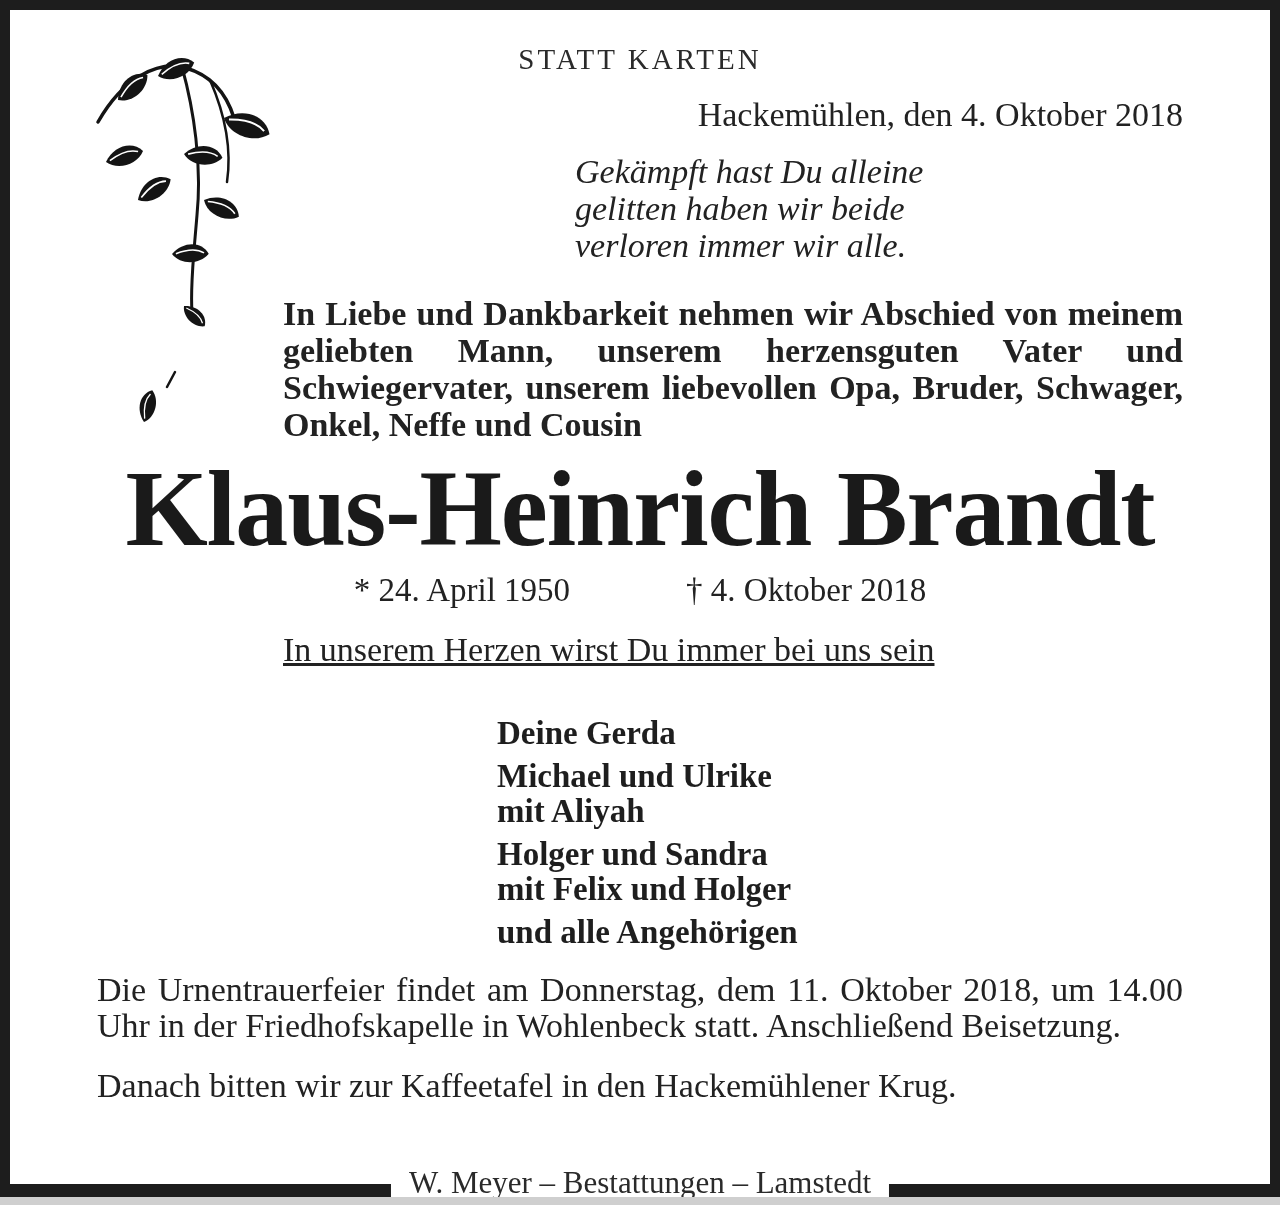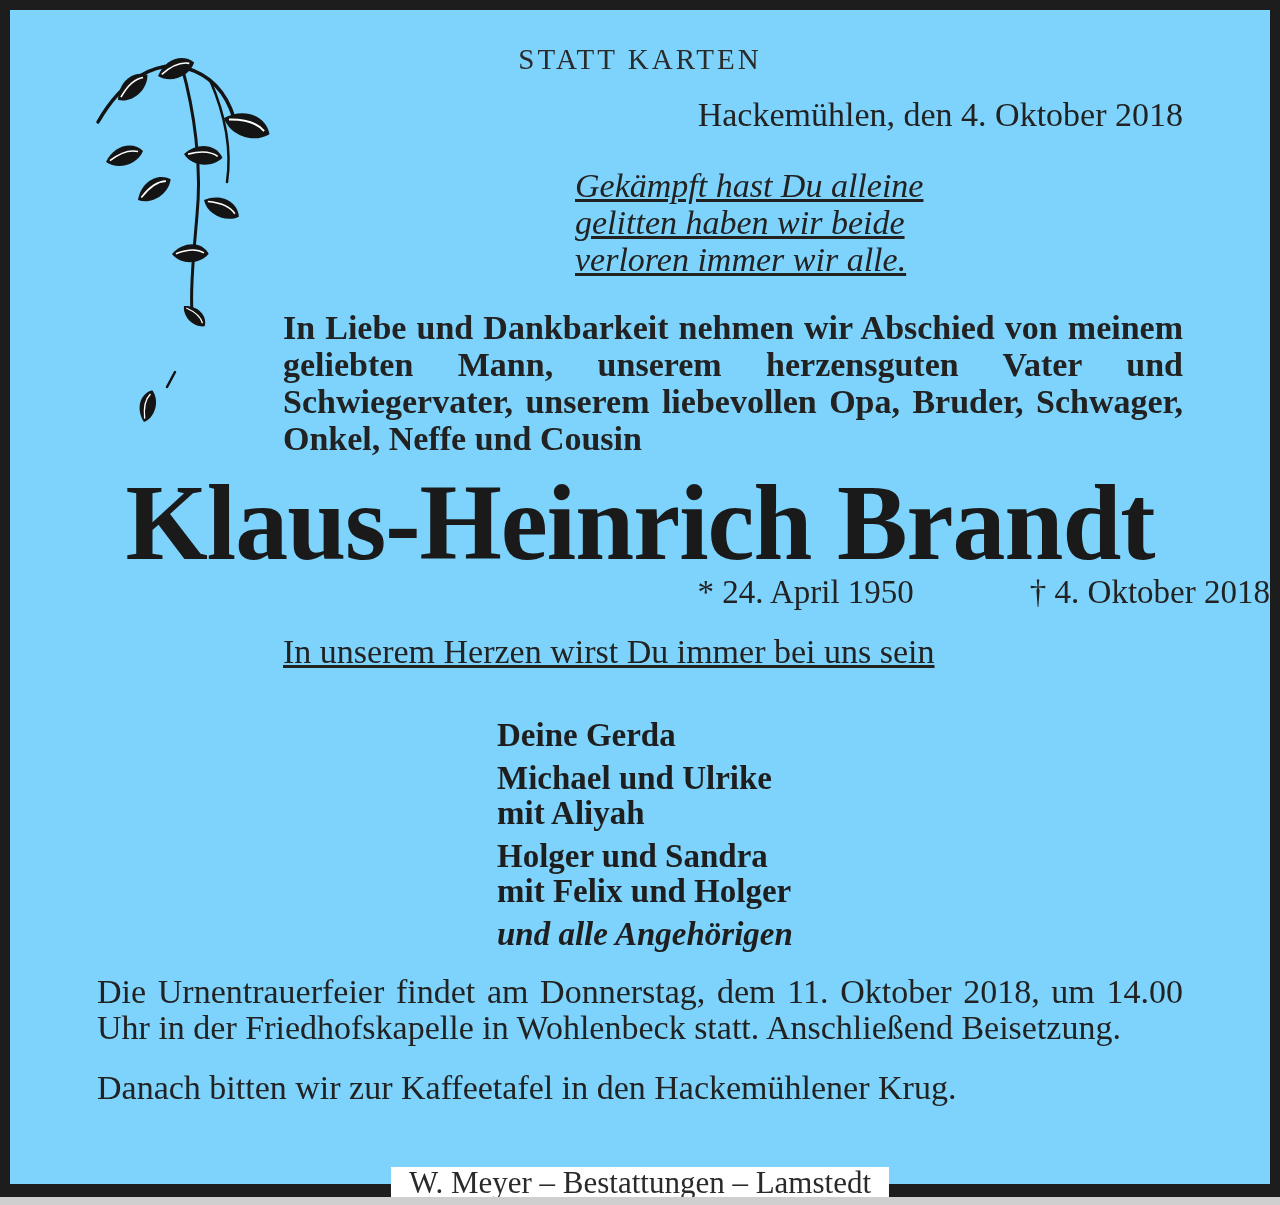--- a/index.html
+++ b/index.html
@@ -10,21 +10,21 @@
     background: #cfcfcf;
     font-family: "Liberation Serif", "DejaVu Serif", serif;
     color: #222222;
     overflow: hidden;
   }
 
   .notice {
     position: relative;
     width: 1280px;
     height: 1197px;
-    background: #7dd3fc;
+    background: #ffffff;
     border: 10px solid #1d1d1d;
     border-bottom: none;
     overflow: hidden;
   }
 
   
   .branch-wrap {
     position: absolute;
     left: 68px;
     top: 30px;
@@ -44,26 +44,25 @@
 
   .dateline {
     margin-top: 19px;
     padding-right: 87px;
     text-align: right;
     font-size: 34px;
     line-height: 40px;
   }
 
   .poem {
-    margin-top: 32px;
+    margin-top: 18px;
     padding-left: 565px;
     font-style: italic;
     font-size: 34px;
     line-height: 37px;
-    text-decoration: underline;
   }
 
   .intro {
     margin-top: 31px;
     padding-left: 273px;
     padding-right: 87px;
     font-size: 34px;
     line-height: 37px;
     text-align: justify;
     hyphens: auto;
@@ -77,22 +76,23 @@
     line-height: 100px;
     font-weight: bold;
     letter-spacing: -1px;
     white-space: nowrap;
     color: #1a1a1a;
     transform: scaleX(0.98);
     transform-origin: 50% 50%;
   }
 
   .dates {
+    margin-top: 12px;
     display: flex;
-    justify-content: flex-end;
+    justify-content: center;
     gap: 116px;
     font-size: 33px;
     line-height: 38px;
   }
 
   .devotion {
     margin-top: 22px;
     padding-left: 273px;
     font-size: 34px;
     line-height: 37px;
@@ -101,21 +101,21 @@
 
   .mourners {
     margin-top: 48px;
     padding-left: 487px;
     font-size: 33px;
     line-height: 35px;
     font-weight: bold;
     color: #1e1e1e;
   }
   .mourner-group { margin-bottom: 8px; }
-  .mourner-group:last-child { margin-bottom: 0; font-style: italic; }
+  .mourner-group:last-child { margin-bottom: 0; }
 
   .funeral {
     margin-top: 22px;
     padding-left: 87px;
     padding-right: 87px;
     font-size: 34px;
     line-height: 36px;
     text-align: justify;
     hyphens: auto;
   }

